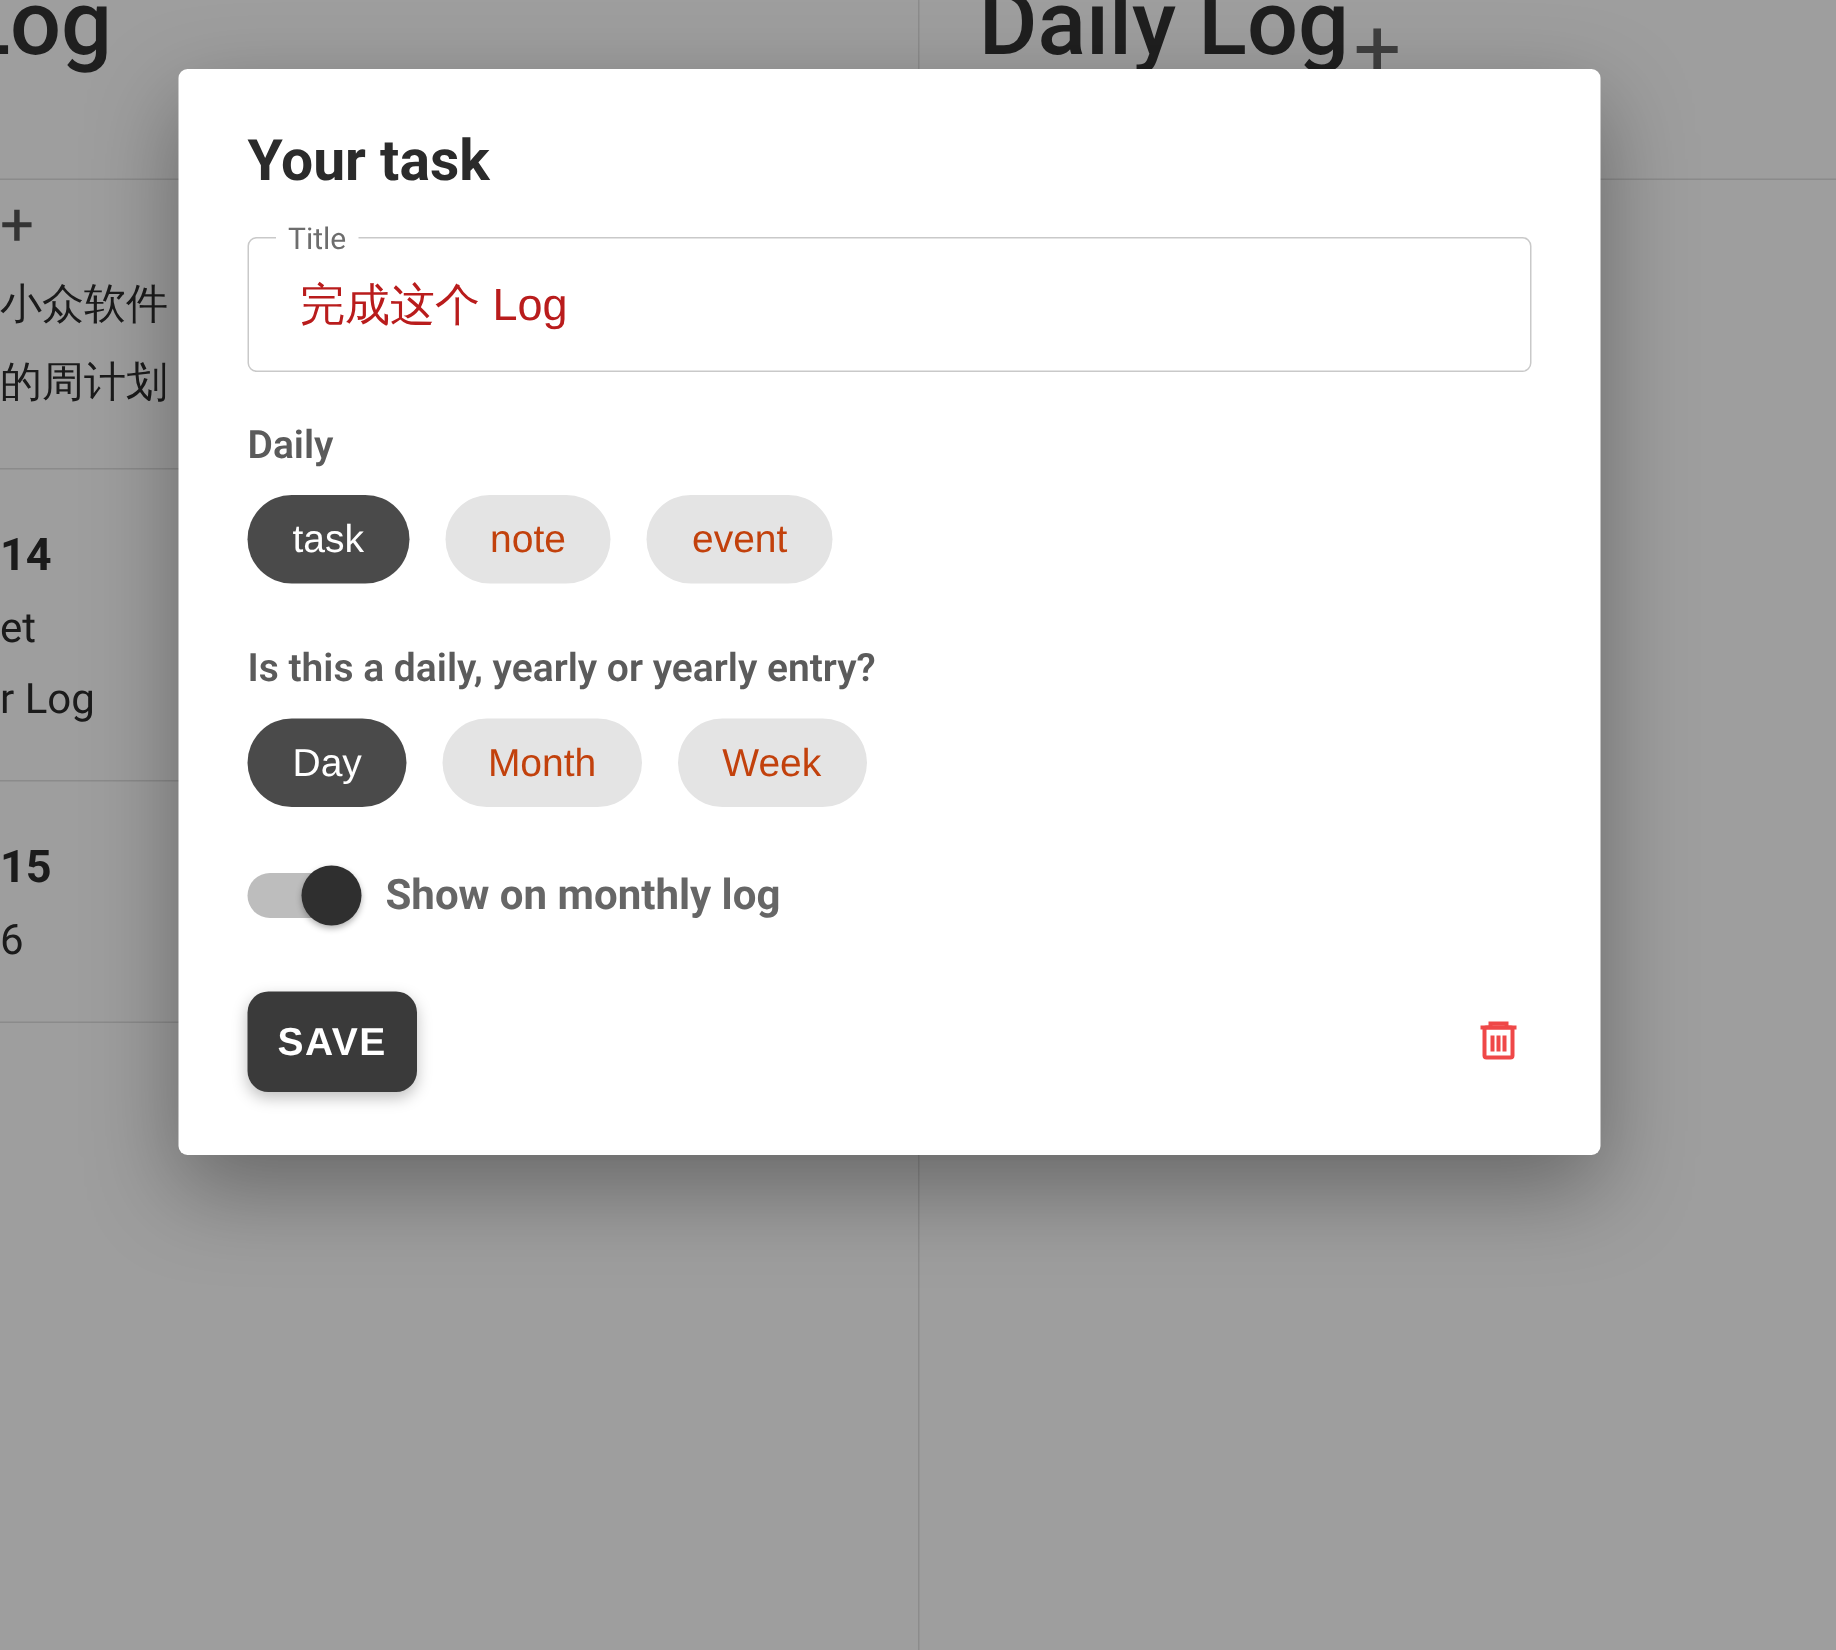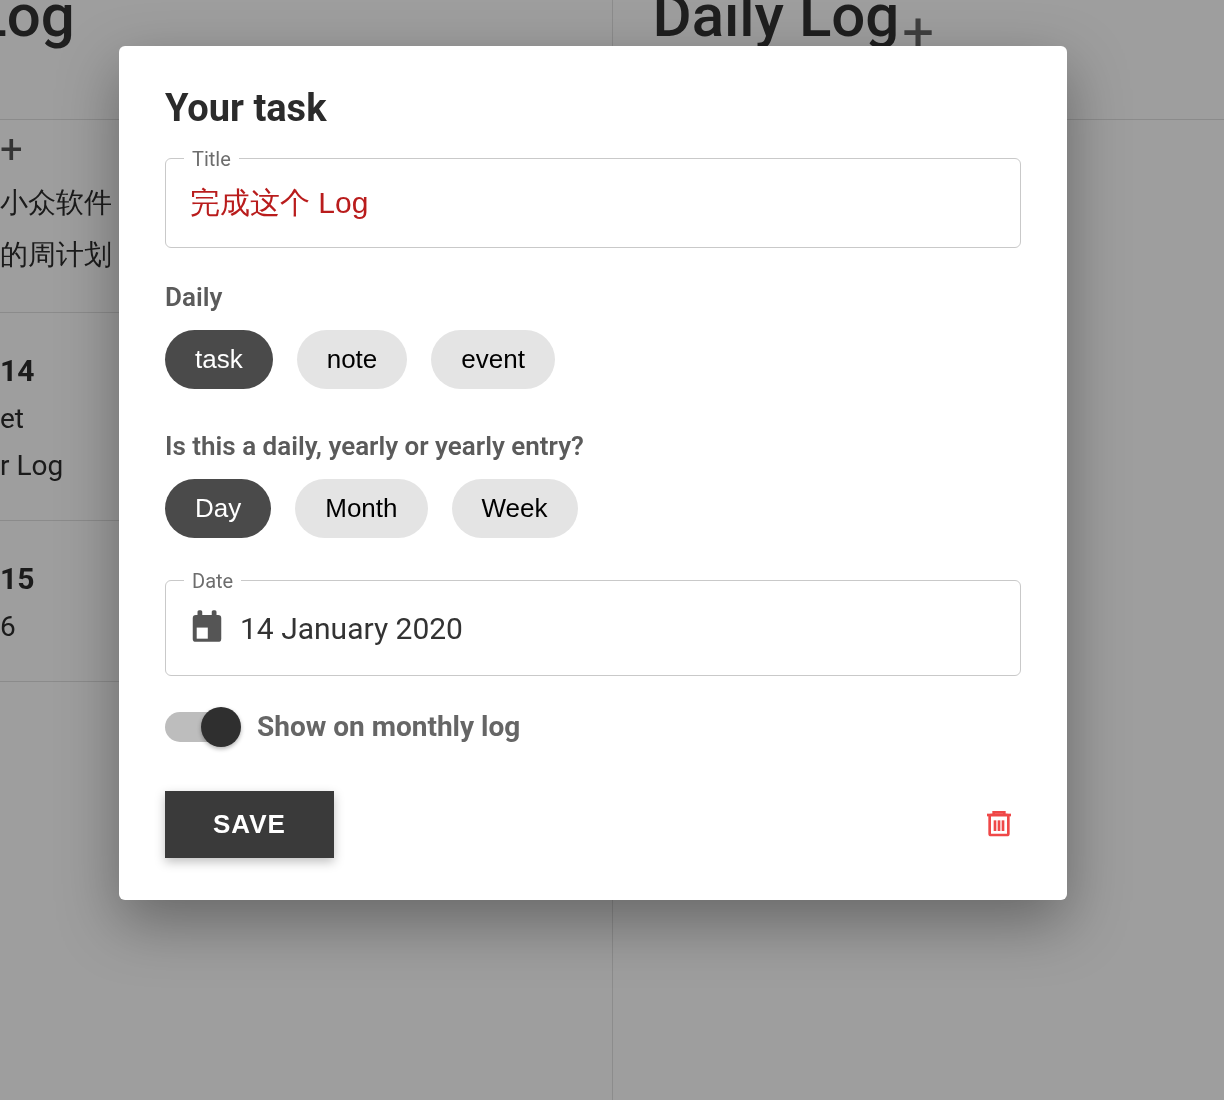--- a/index.html
+++ b/index.html
@@ -81,21 +81,21 @@
     font-weight: 700;
     color: #2b2b2b;
     margin: 0 0 28px 0;
   }
 
   
   .field {
     position: relative;
     border: 1px solid #c9c9c9;
     border-radius: 6px;
-    padding: 26px 22px;
+    padding: 26px 32px;
     margin-bottom: 34px;
   }
   .field-legend {
     position: absolute;
     top: -12px; left: 18px;
     background: #fff;
     padding: 0 8px;
     font-size: 20px;
     color: #6d6d6d;
   }
@@ -121,21 +121,21 @@
   }
 
   
   .chips { display: flex; gap: 24px; margin-bottom: 42px; flex-wrap: wrap;}
   .chip {
     border: none;
     border-radius: 999px;
     padding: 14px 30px;
     font-size: 26px;
     background: #e4e4e4;
-    color: #000000;
+    color: #c2410c;
     cursor: pointer;
   }
   .chip.selected { background: #4a4a4a; color: #fff; }
 
   
   .toggle-row {
     display: flex; align-items: center; gap: 20px;
     margin: 30px 0 48px 0;
     font-weight: bold;
   }
@@ -156,22 +156,22 @@
   .toggle-label { font-size: 28px; color: #666; }
 
   
   .modal-footer {
     display: flex; align-items: center; justify-content: space-between;
   }
   .save-btn {
     background: #3a3a3a;
     color: #fff;
     border: none;
-    border-radius: 0;
-    padding: 18px 48px;
+    border-radius: 14px;
+    padding: 18px 20px;
     font-size: 26px;
     font-weight: 600;
     letter-spacing: 1px;
     cursor: pointer;
     box-shadow: 0 4px 10px rgba(0,0,0,0.25);
   }
   .trash-btn {
     background: none; border: none; cursor: pointer;
     color: #ef4848;
     padding: 6px;
@@ -227,35 +227,20 @@
     <button class="chip">event</button>
   </div>
 
   <div class="sec-label">Is this a daily, yearly or yearly entry?</div>
   <div class="chips">
     <button class="chip selected">Day</button>
     <button class="chip">Month</button>
     <button class="chip">Week</button>
   </div>
 
-  <div class="field">
-    <span class="field-legend">Date</span>
-    <div class="date-row">
-      <span class="cal-icn">
-        <svg width="38" height="38" viewBox="0 0 24 24" fill="currentColor">
-          <rect x="3" y="5" width="18" height="17" rx="2"></rect>
-          <rect x="3" y="5" width="18" height="5" fill="#fff" opacity="0"></rect>
-          <rect x="6" y="2" width="3" height="5" rx="1"></rect>
-          <rect x="15" y="2" width="3" height="5" rx="1"></rect>
-          <rect x="5.5" y="13" width="7" height="7" fill="#fff"></rect>
-        </svg>
-      </span>
-      <span class="date-value">14 January 2020</span>
-    </div>
-  </div>
 
   <div class="toggle-row">
     <div class="switch">
       <div class="knob"></div>
     </div>
     <span class="toggle-label">Show on monthly log</span>
   </div>
 
   <div class="modal-footer">
     <button class="save-btn">SAVE</button>

